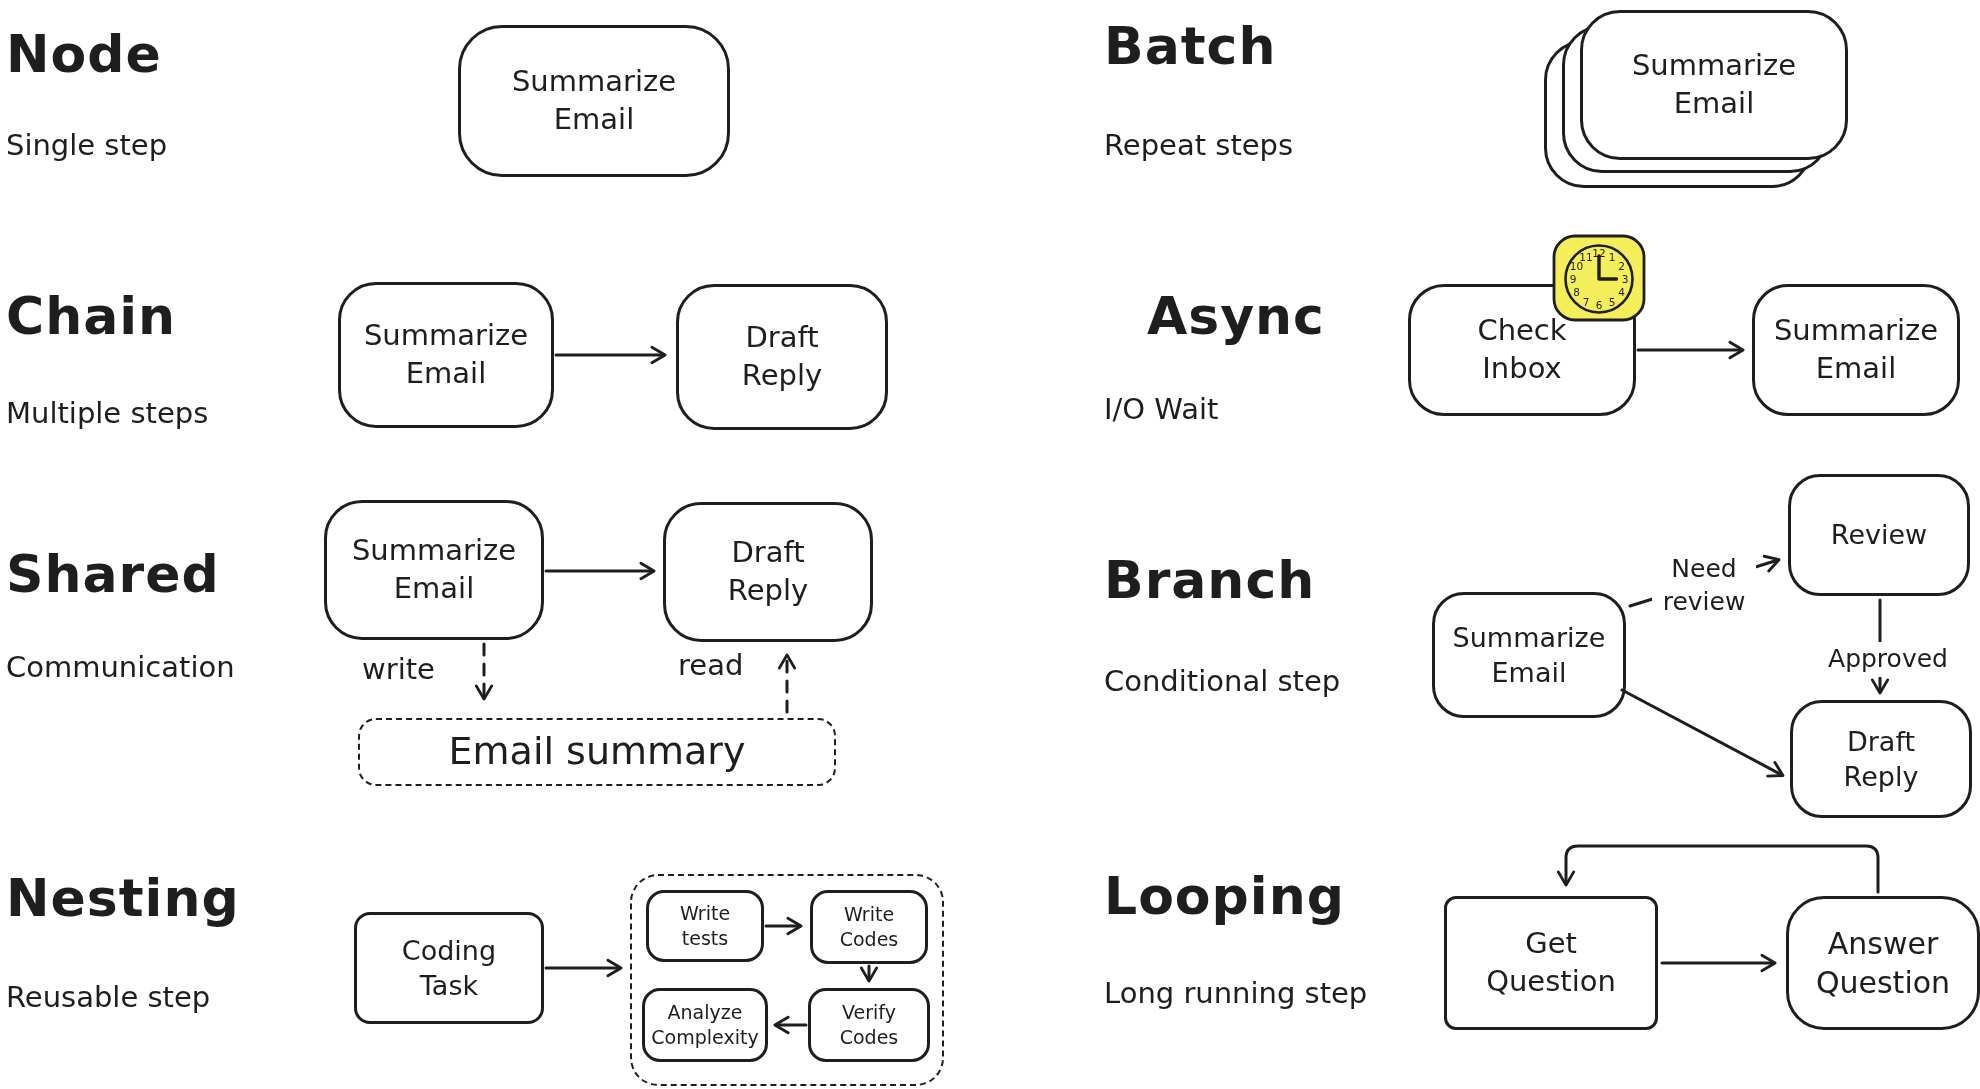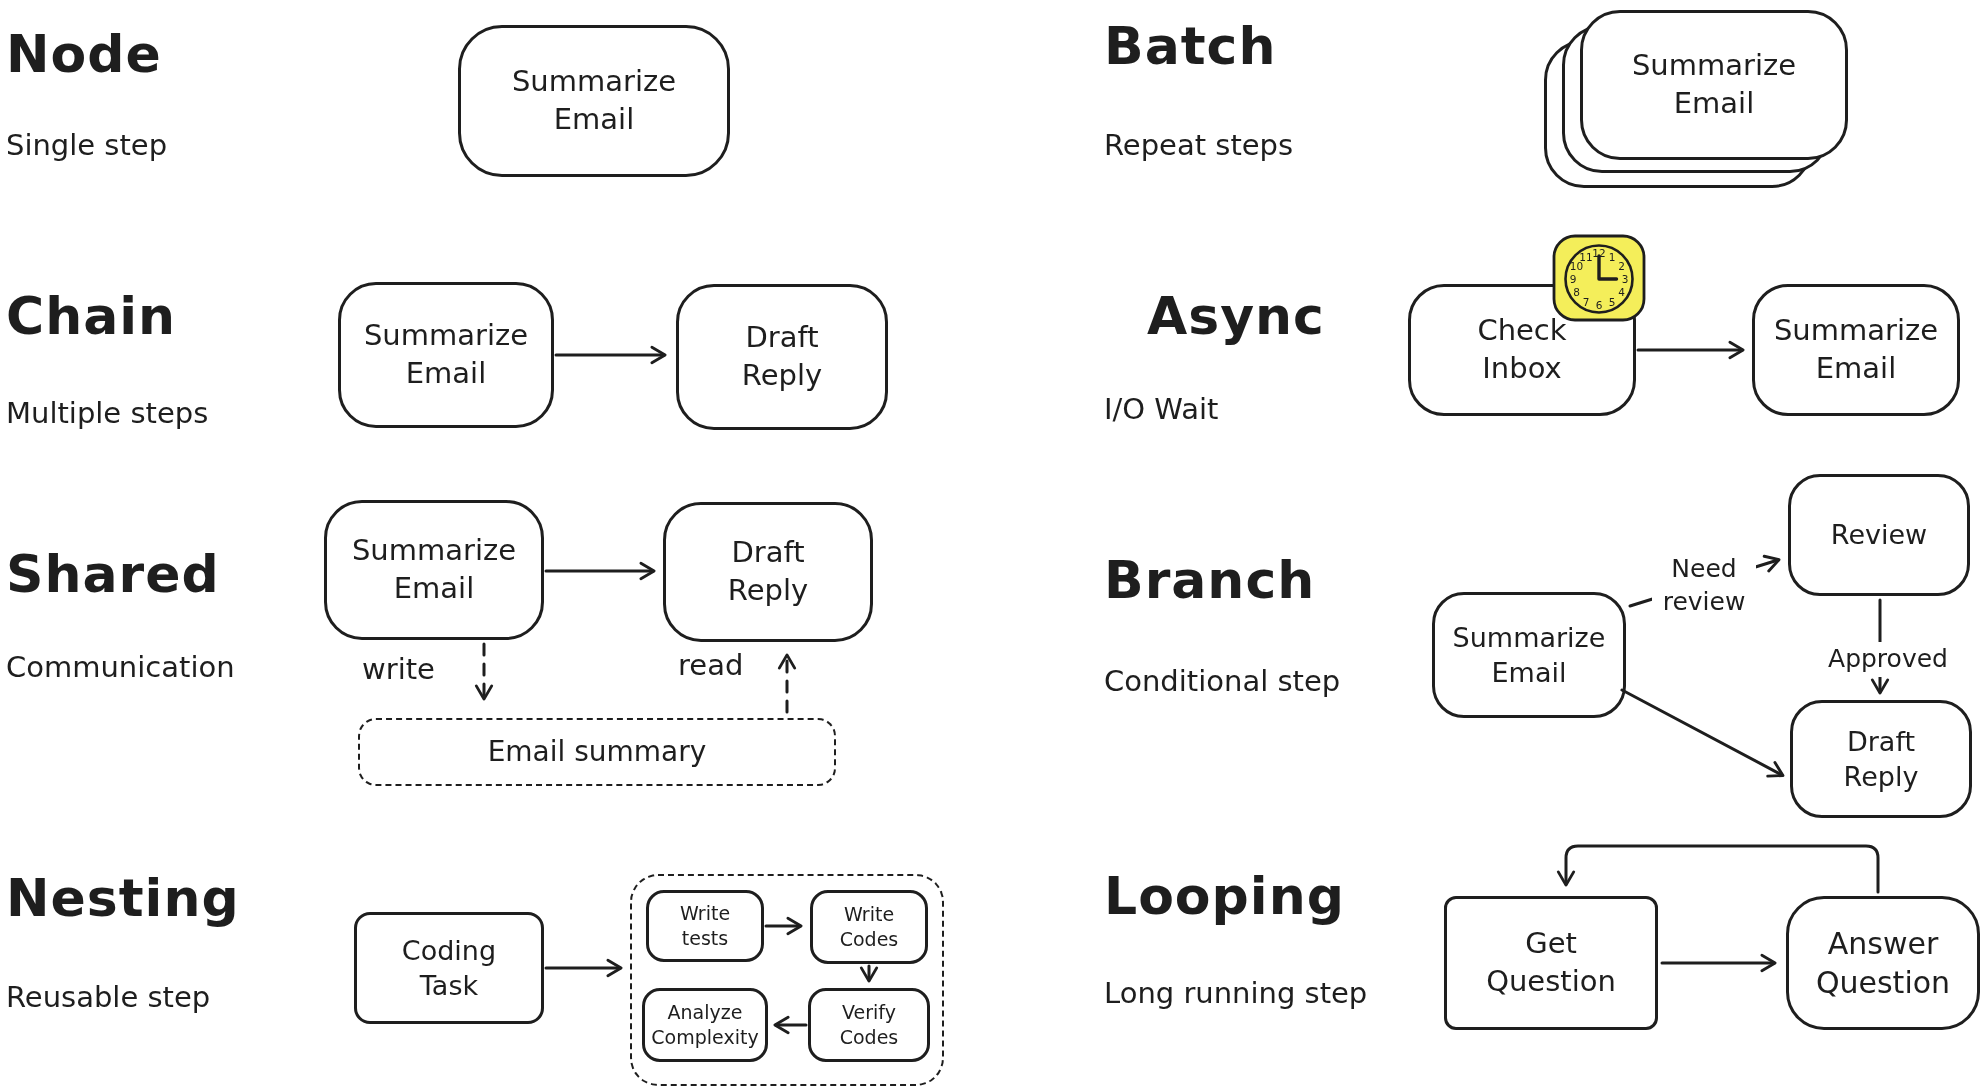--- a/index.html
+++ b/index.html
@@ -47,21 +47,21 @@
 Reply</div>
 
   <div class="title" style="left:6px; top:544px;">Shared</div>
   <div class="subtitle" style="left:6px; top:650px;">Communication</div>
   <div class="box" style="left:324px; top:500px; width:220px; height:140px; border-radius:38px; font-size:29px;">Summarize
 Email</div>
   <div class="box" style="left:663px; top:502px; width:210px; height:140px; border-radius:38px; font-size:29px;">Draft
 Reply</div>
   <div class="flow-label" style="left:362px; top:652px;">write</div>
   <div class="flow-label" style="left:678px; top:648px;">read</div>
-  <div class="box dashed-border" style="left:358px; top:718px; width:478px; height:68px; border-radius:18px; font-size:28px;">Email summary</div>
+  <div class="box dashed-border" style="left:358px; top:718px; width:478px; height:68px; border-radius:18px; font-size:38px;">Email summary</div>
 
   <div class="title" style="left:6px; top:868px;">Nesting</div>
   <div class="subtitle" style="left:6px; top:980px;">Reusable step</div>
   <div class="box" style="left:354px; top:912px; width:190px; height:112px; border-radius:16px; font-size:27px;">Coding
 Task</div>
   <div class="box dashed-border" style="left:630px; top:874px; width:314px; height:212px; border-radius:28px; background:transparent;"></div>
   <div class="box" style="left:646px; top:890px; width:118px; height:72px; border-radius:18px; font-size:19px;">Write
 tests</div>
   <div class="box" style="left:810px; top:890px; width:118px; height:74px; border-radius:18px; font-size:19px;">Write
 Codes</div>

